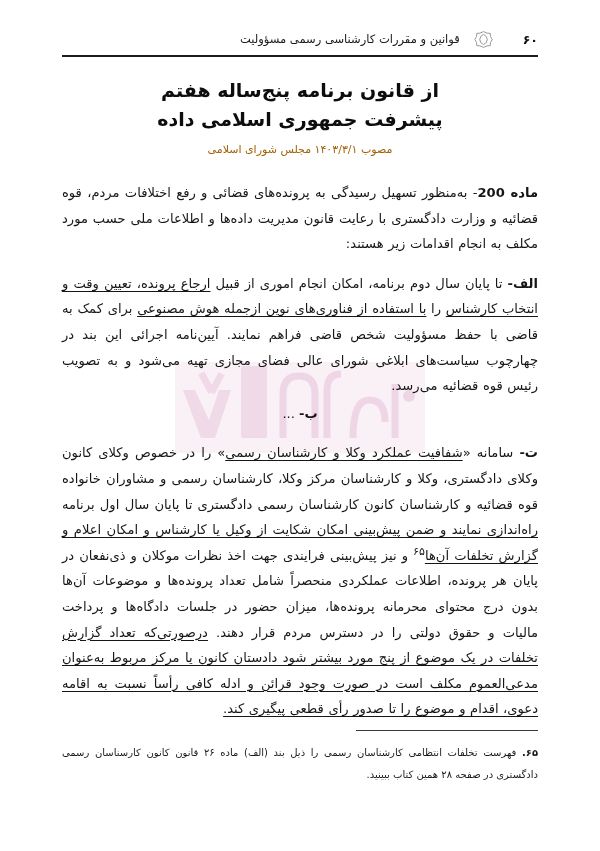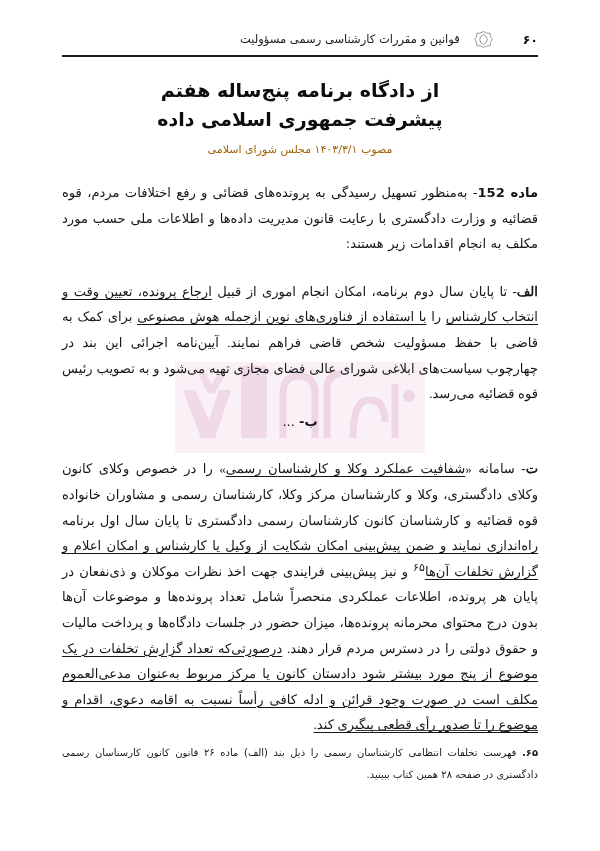--- a/index.html
+++ b/index.html
@@ -111,21 +111,21 @@
   }
   .para {
     font-size: 13.1px;
     line-height: 25.6px;
     text-align: justify;
     text-align-last: right;
     margin: 0 0 2px 0;
     color: #161616;
     word-spacing: .4px;
   }
-  .para.gap-top { margin-top: 22px; font-family: Liberation Serif, serif; }
+  .para.gap-top { margin-top: 14px; }
   .lbl { font-weight: 700; }
   .u { text-decoration: underline; text-underline-offset: 3px; text-decoration-thickness: .9px; }
   sup.fn {
     font-size: 11px;
     vertical-align: super;
     line-height: 0;
   }
   .b-line {
     font-size: 13.1px;
     line-height: 25.6px;
@@ -191,29 +191,29 @@
           <polygon points="12,5.6 15.4,8 16.8,12 15.4,16 12,18.4 8.6,16 7.2,12 8.6,8"></polygon>
         </g>
       </svg>
     </span>
     <span class="header-title">قوانین و مقررات کارشناسی رسمی مسؤولیت</span>
   </div>
   <div class="header-rule"></div>
 
   <div class="title-block">
     <h1 class="doc-title">
-      <span>از دادگاه برنامه پنج‌ساله هفتم</span><br>
+      <span>از قانون برنامه پنج‌ساله هفتم</span><br>
       <span>پیشرفت جمهوری اسلامی داده</span>
     </h1>
     <div class="doc-subtitle">مصوب ۱۴۰۳/۳/۱ مجلس شورای اسلامی</div>
   </div>
 
   <div class="body">
 
-    <p class="para"><span class="lbl">ماده 152</span><span>- به‌منظور تسهیل رسیدگی به پرونده‌های قضائی و رفع اختلافات مردم، قوه قضائیه و وزارت دادگستری با رعایت قانون مدیریت داده‌ها و اطلاعات ملی حسب مورد مکلف به انجام اقدامات زیر هستند:</span></p>
+    <p class="para"><span class="lbl">ماده 200</span><span>- به‌منظور تسهیل رسیدگی به پرونده‌های قضائی و رفع اختلافات مردم، قوه قضائیه و وزارت دادگستری با رعایت قانون مدیریت داده‌ها و اطلاعات ملی حسب مورد مکلف به انجام اقدامات زیر هستند:</span></p>
 
     <p class="para gap-top"><span class="lbl">الف-</span><span> تا پایان سال دوم برنامه، امکان انجام اموری از قبیل </span><span class="u">ارجاع پرونده، تعیین وقت و انتخاب کارشناس</span><span> را </span><span class="u">با استفاده از فناوری‌های نوین ازجمله هوش مصنوعی</span><span> برای کمک به قاضی با حفظ مسؤولیت شخص قاضی فراهم نمایند. آیین‌نامه اجرائی این بند در چهارچوب سیاست‌های ابلاغی شورای عالی فضای مجازی تهیه می‌شود و به تصویب رئیس قوه قضائیه می‌رسد.</span></p>
 
     <p class="b-line"><span class="lbl">ب-</span><span> ...</span></p>
 
     <p class="para gap-top"><span class="lbl">ت-</span><span> سامانه «</span><span class="u">شفافیت عملکرد وکلا و کارشناسان رسمی</span><span>» را در خصوص وکلای کانون وکلای دادگستری، وکلا و کارشناسان مرکز وکلا، کارشناسان رسمی و مشاوران خانواده قوه قضائیه و کارشناسان کانون کارشناسان رسمی دادگستری تا پایان سال اول برنامه </span><span class="u">راه‌اندازی نمایند و ضمن پیش‌بینی امکان شکایت از وکیل یا کارشناس و امکان اعلام و گزارش تخلفات آن‌ها</span><sup class="fn">۶۵</sup><span> و نیز پیش‌بینی فرایندی جهت اخذ نظرات موکلان و ذی‌نفعان در پایان هر پرونده، اطلاعات عملکردی منحصراً شامل تعداد پرونده‌ها و موضوعات آن‌ها بدون درج محتوای محرمانه پرونده‌ها، میزان حضور در جلسات دادگاه‌ها و پرداخت مالیات و حقوق دولتی را در دسترس مردم قرار دهند. </span><span class="u">درصورتی‌که تعداد گزارش تخلفات در یک موضوع از پنج مورد بیشتر شود دادستان کانون یا مرکز مربوط به‌عنوان مدعی‌العموم مکلف است در صورت وجود قرائن و ادله کافی رأساً نسبت به اقامه دعوی، اقدام و موضوع را تا صدور رأی قطعی پیگیری کند.</span></p>
 
   </div>
 
   <div class="footnote-rule"></div>

